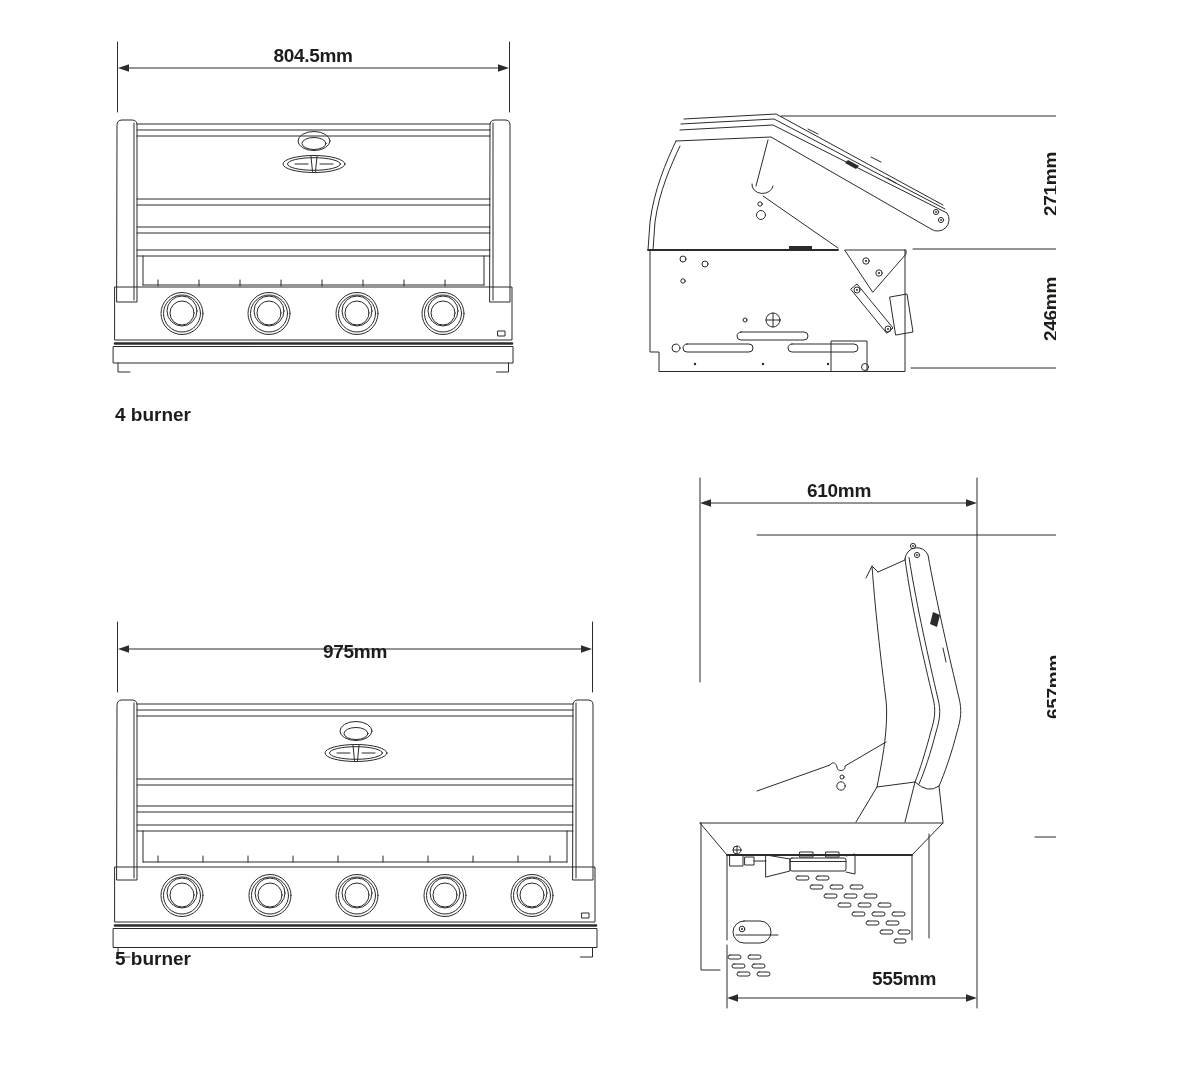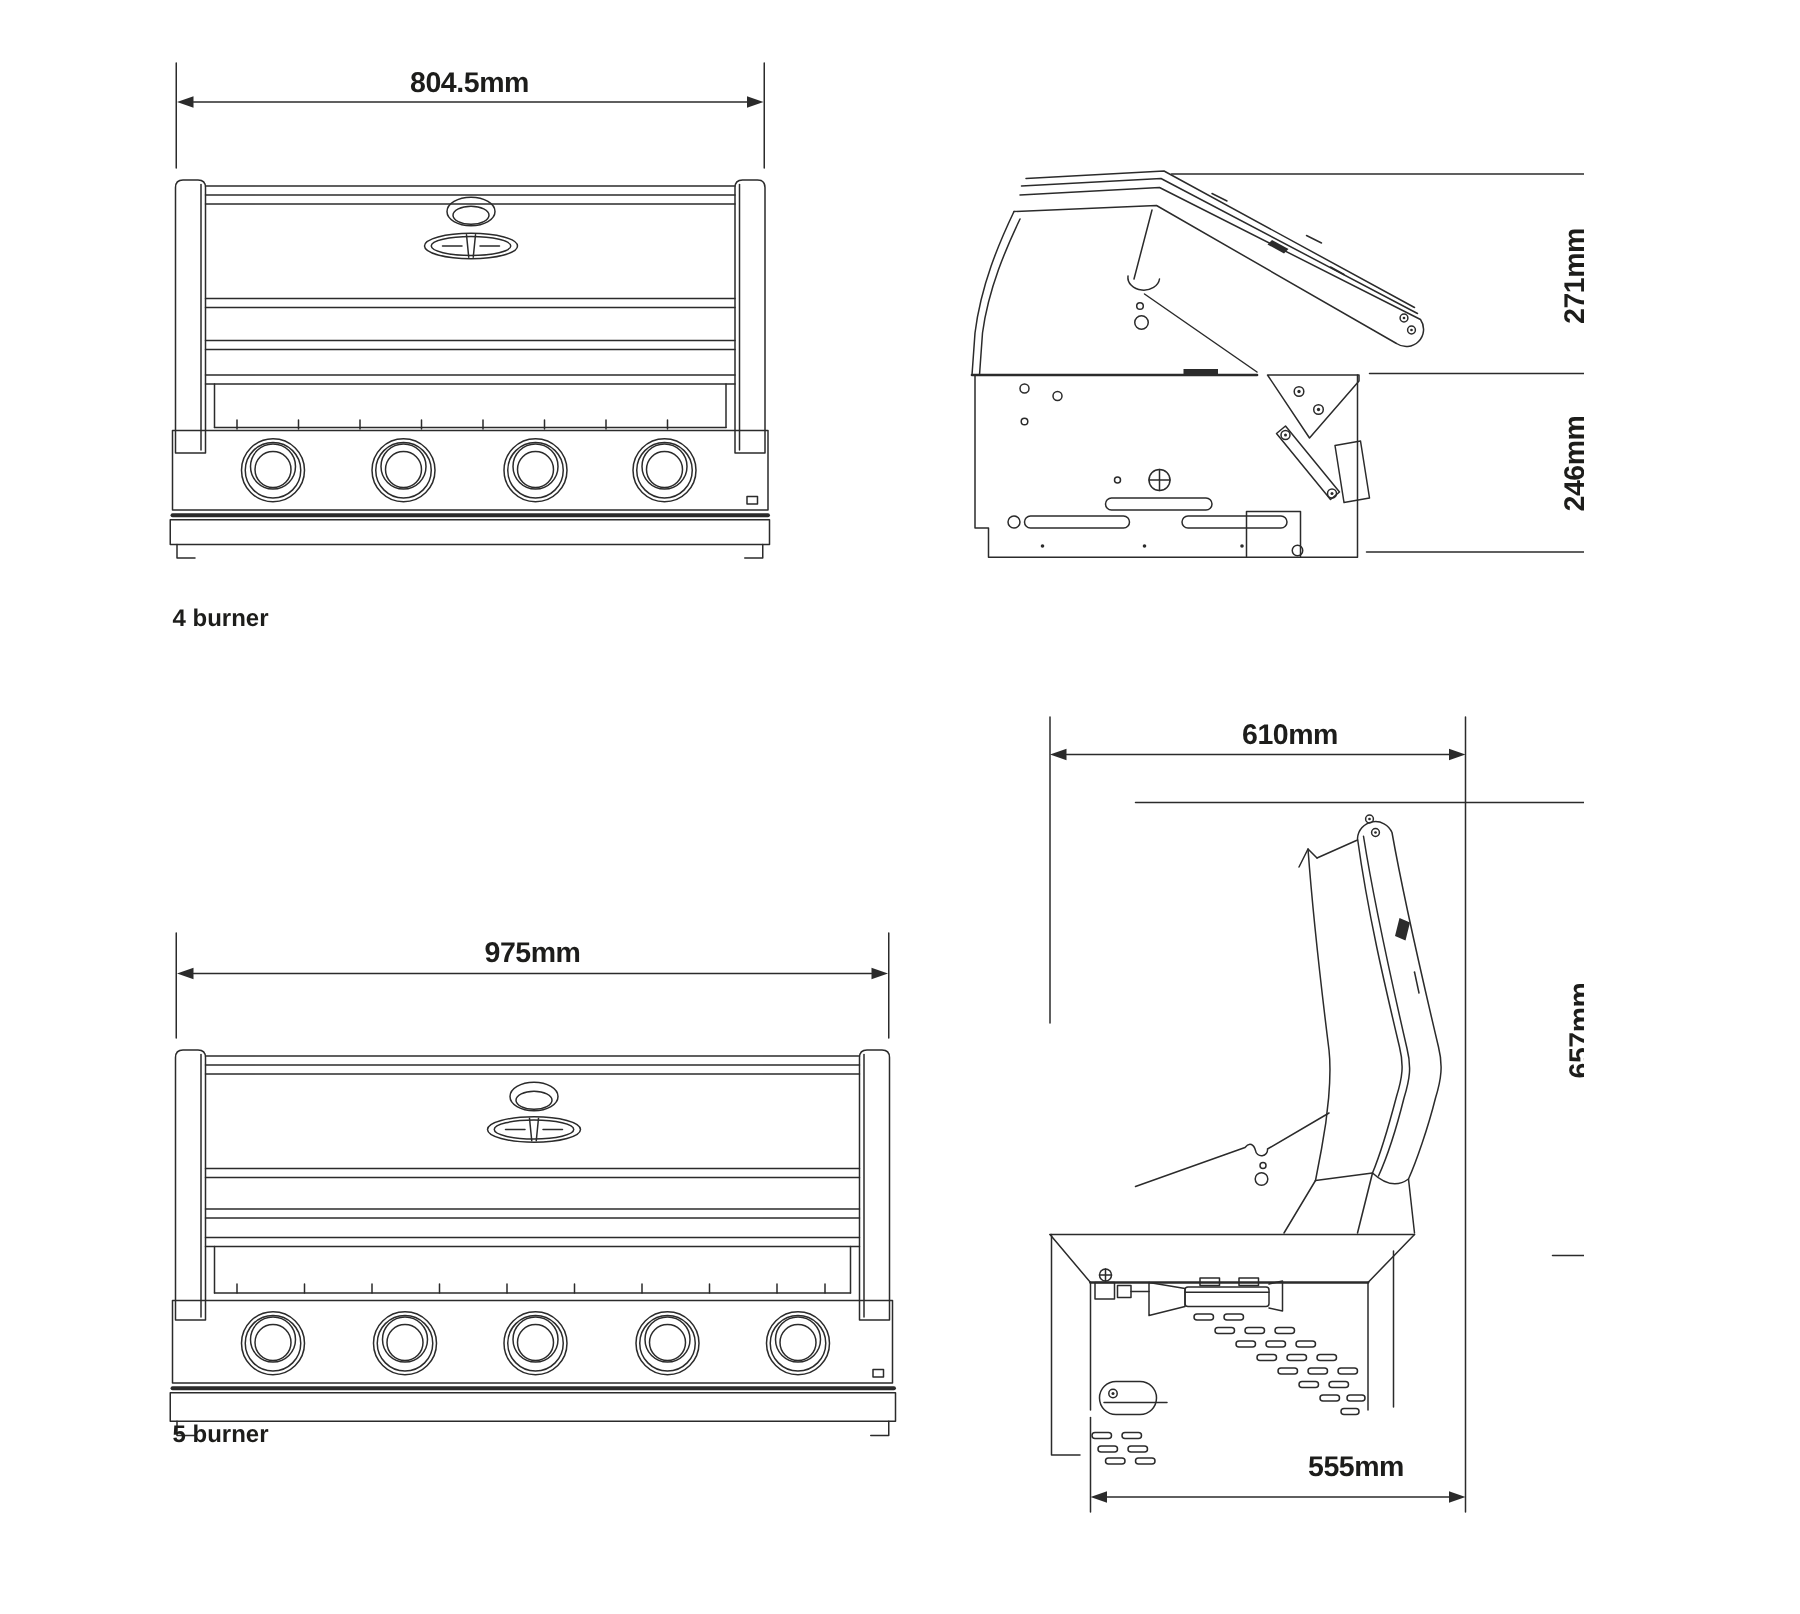--- a/index.html
+++ b/index.html
@@ -6,21 +6,21 @@
   .canvas{position:relative;width:1056px;height:1076px;background:#ffffff;overflow:hidden;
           font-family:"Liberation Sans",sans-serif;}
   svg{position:absolute;left:0;top:0;}
   svg *{stroke:#2b2b2b;fill:none;stroke-width:1;stroke-linecap:round;stroke-linejoin:round;}
   svg .fill{fill:#2b2b2b;stroke:none;}
   svg .thick{stroke-width:1.8;}
   svg .shadow{stroke-width:2.6;}
   .dim{position:absolute;color:#1d1d1b;font-weight:700;font-size:19px;letter-spacing:-0.3px;
        white-space:nowrap;transform:translate(-50%,-50%);}
   .dim.vert{transform:translate(-50%,-50%) rotate(-90deg);}
-  .caption{position:absolute;color:#1d1d1b;font-weight:700;font-size:16px;white-space:nowrap;}
+  .caption{position:absolute;color:#1d1d1b;font-weight:700;font-size:19px;white-space:nowrap;}
 </style>
 </head>
 <body>
 
 <div class="canvas">
 
 <svg width="1200" height="1076" viewBox="0 0 1200 1076">
 
   <g>
 
@@ -327,23 +327,23 @@
 </svg>
 
 <div class="dim" style="left:313px;top:56px">804.5mm</div>
 
 <div class="dim vert" style="left:1051px;top:184px">271mm</div>
 
 <div class="dim vert" style="left:1051px;top:309px">246mm</div>
 
 <div class="caption" style="left:115px;top:404px">4 burner</div>
 
-<div class="dim" style="left:355px;top:636px">975mm</div>
-
-<div class="dim" style="left:860px;top:491px">610mm</div>
+<div class="dim" style="left:355px;top:652px">975mm</div>
+
+<div class="dim" style="left:839px;top:491px">610mm</div>
 
 <div class="dim vert" style="left:1054px;top:687px">657mm</div>
 
 <div class="dim" style="left:904px;top:979px">555mm</div>
 
 <div class="caption" style="left:115px;top:948px">5 burner</div>
 
 </div>
 
 </body></html>

